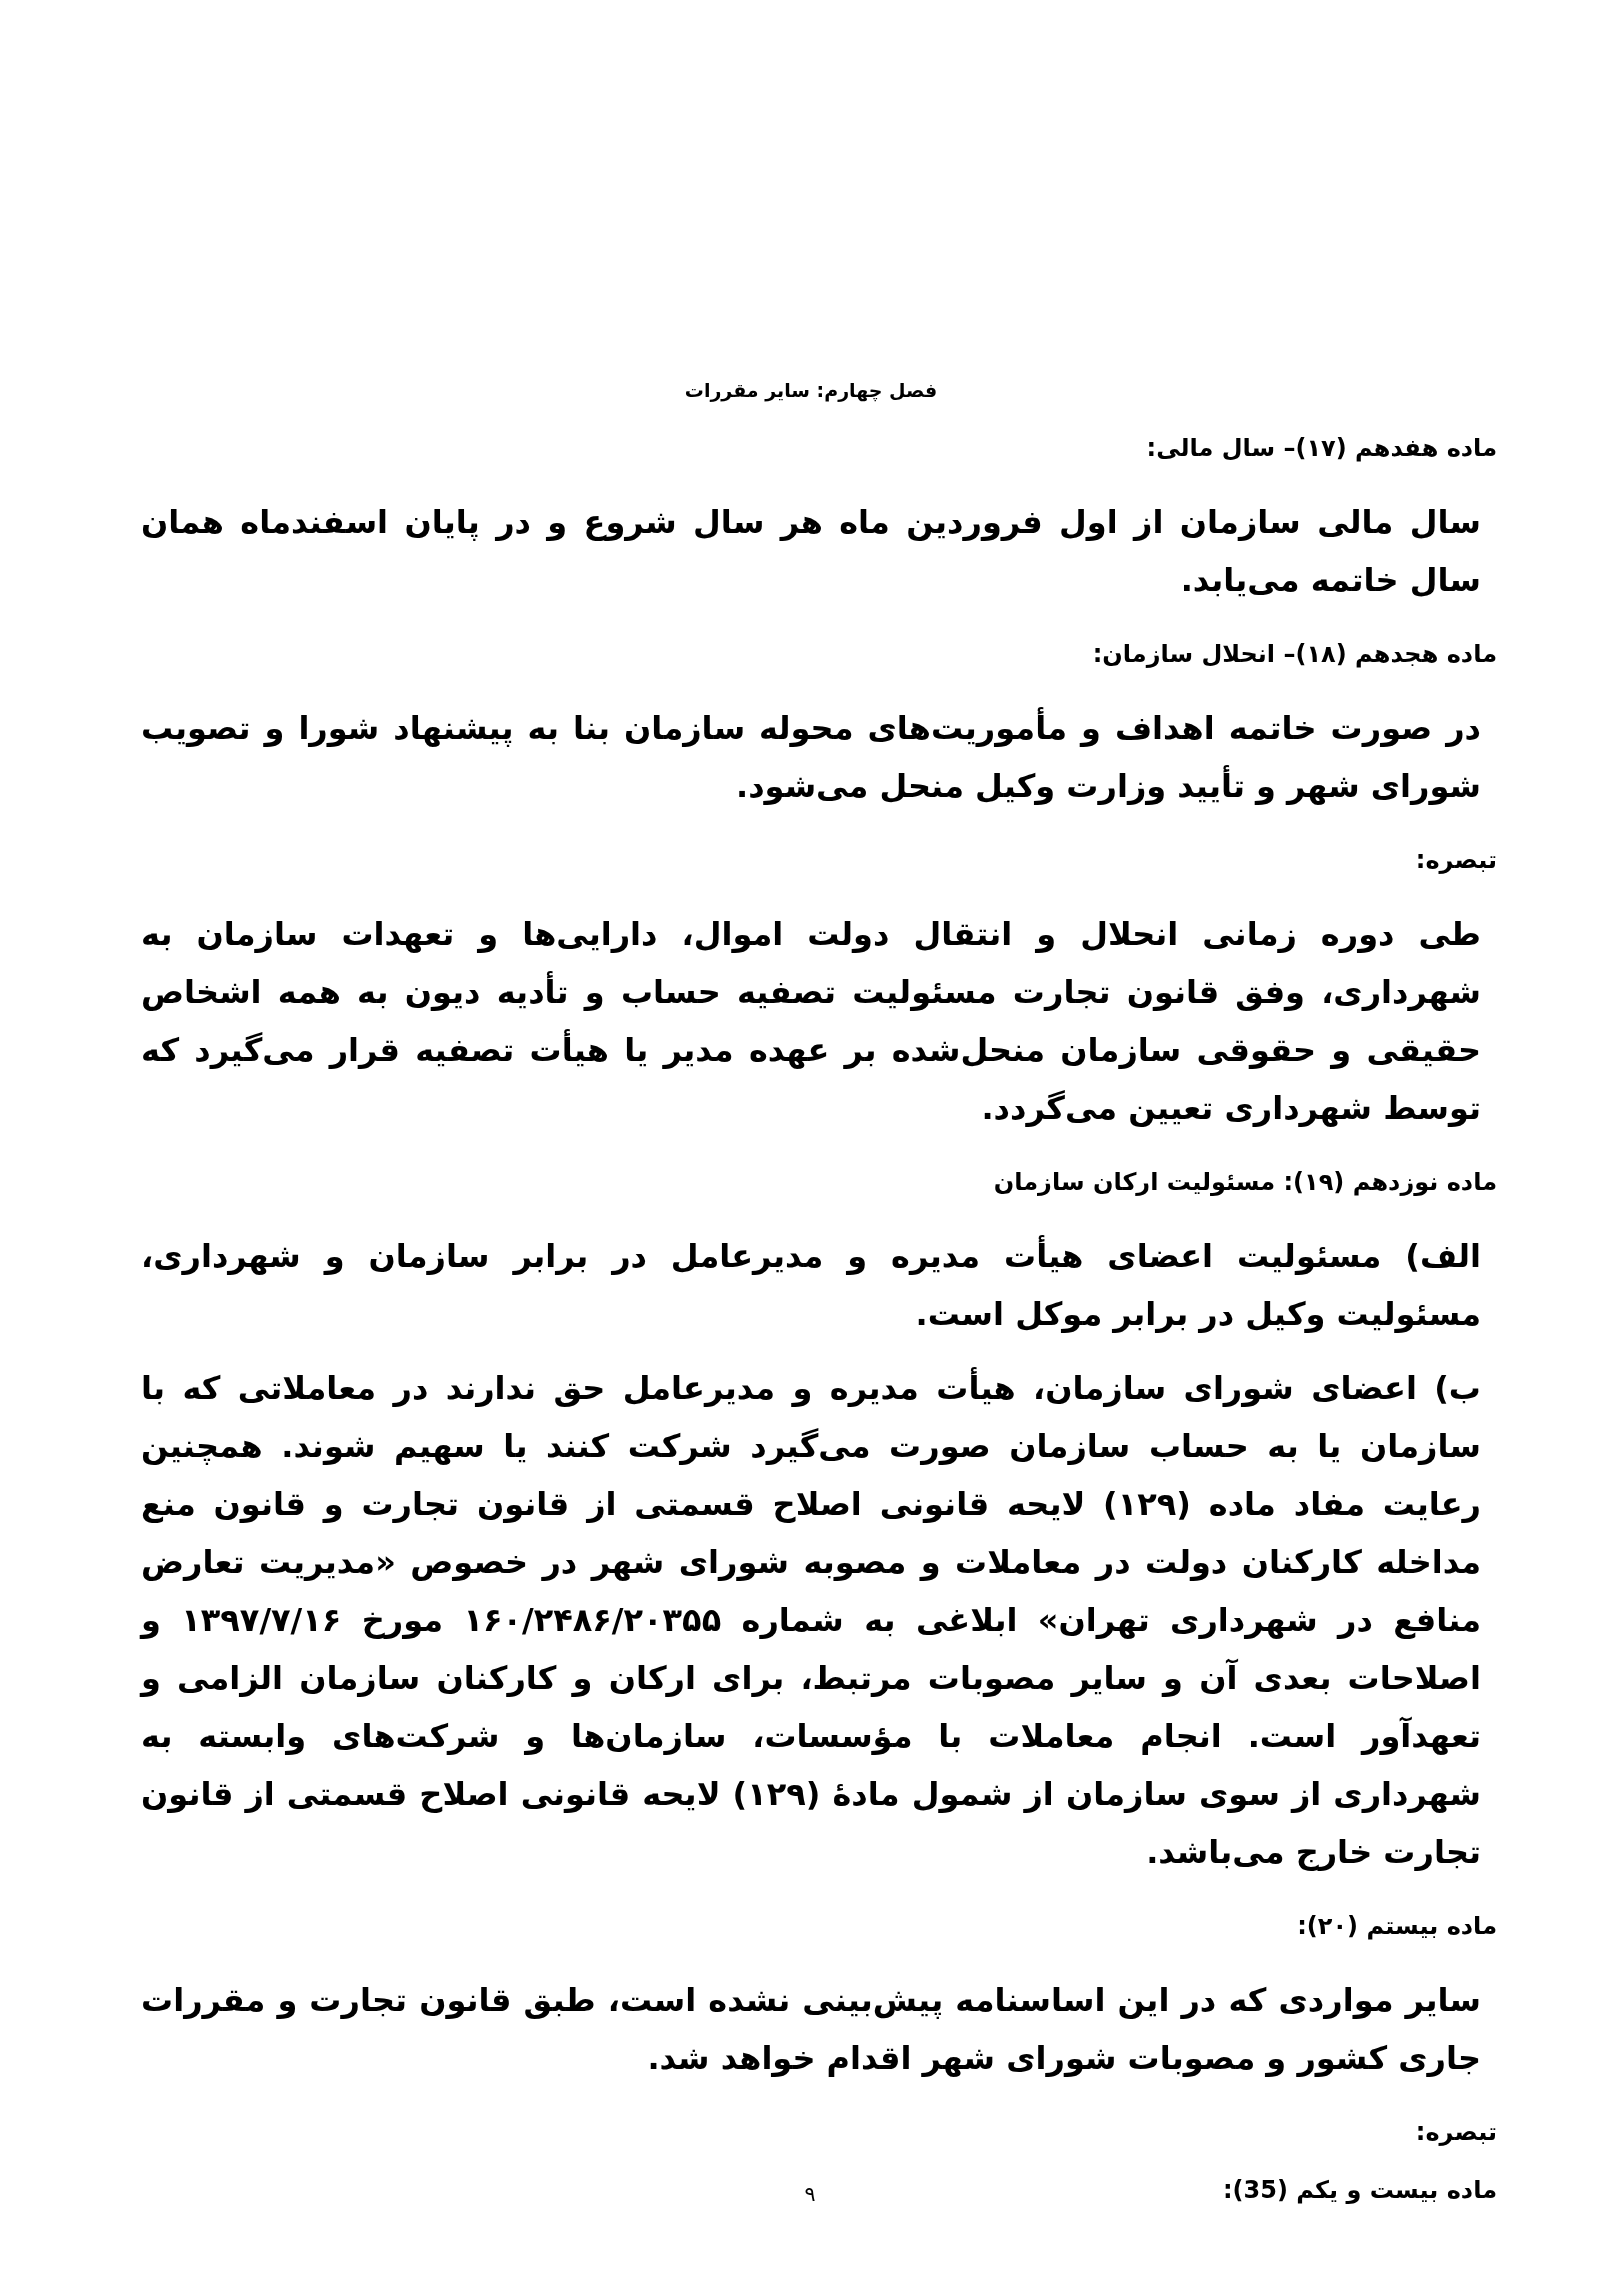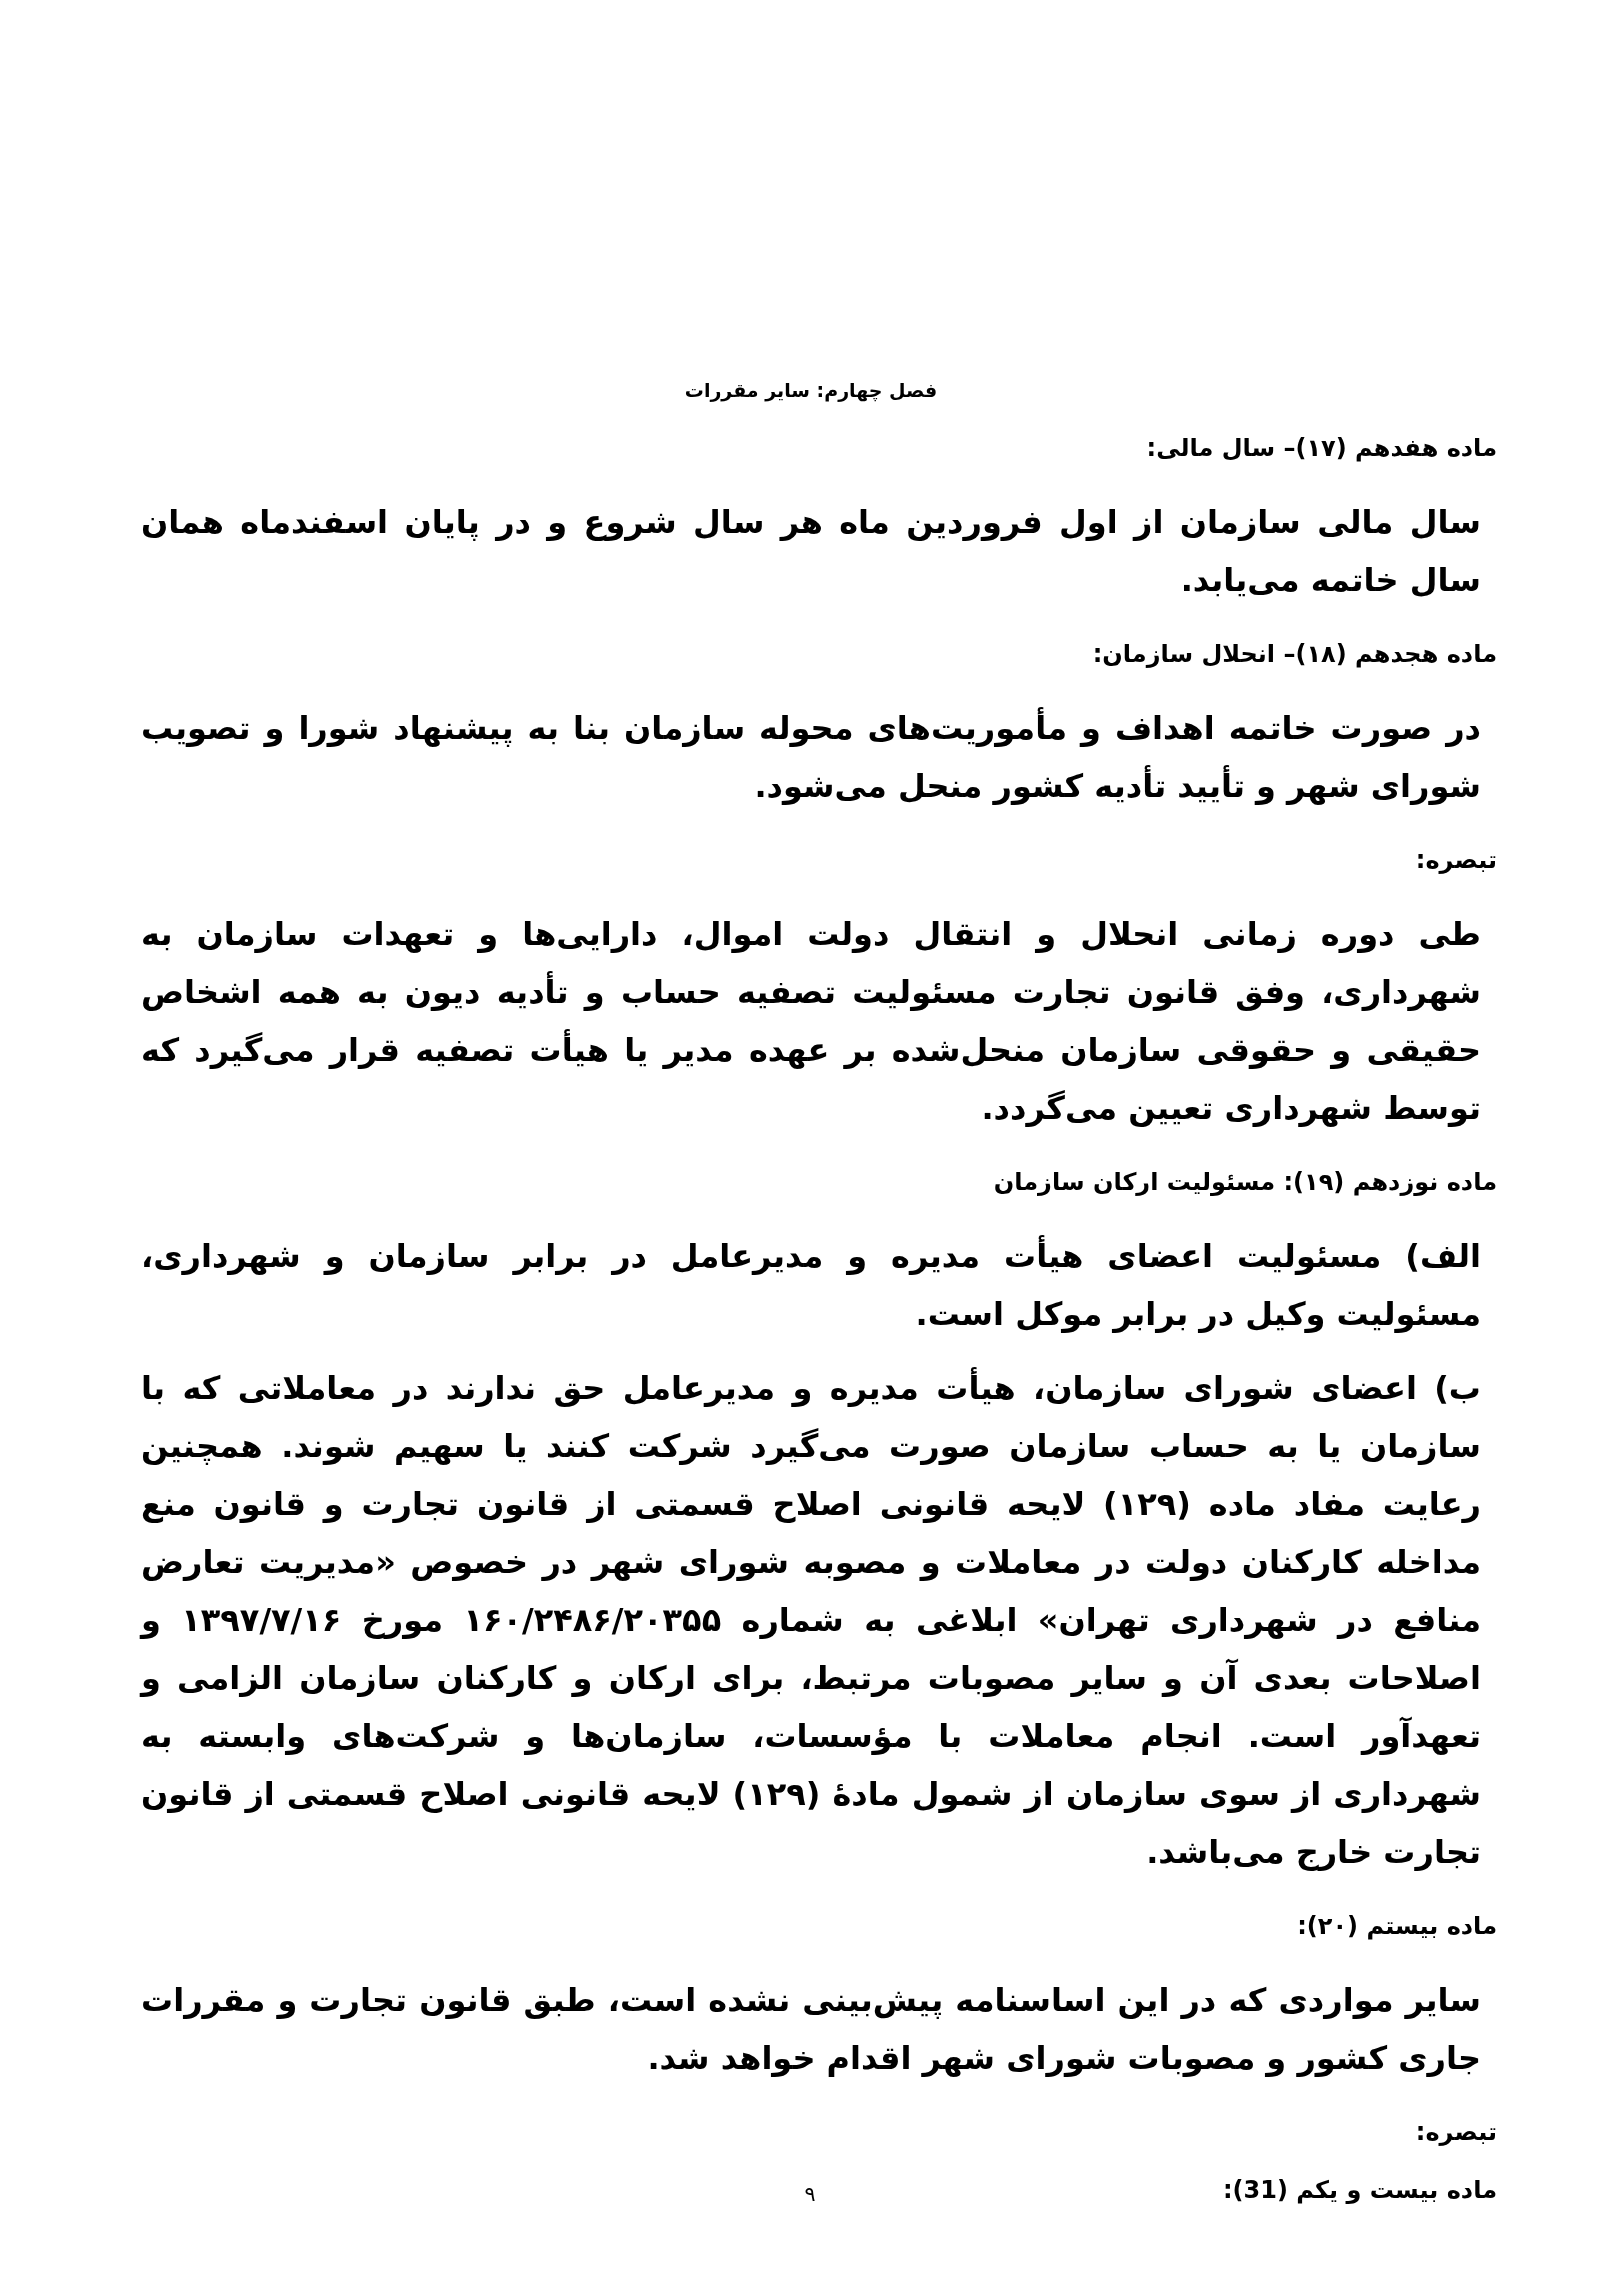--- a/index.html
+++ b/index.html
@@ -60,21 +60,21 @@
 
   <h1 class="chapter-title">فصل چهارم: سایر مقررات</h1>
 
   <section class="section">
     <h2 class="heading">ماده هفدهم (۱۷)– سال مالی:</h2>
     <p class="para">سال مالی سازمان از اول فروردین ماه هر سال شروع و در پایان اسفندماه همان سال خاتمه می‌یابد.</p>
   </section>
 
   <section class="section">
     <h2 class="heading">ماده هجدهم (۱۸)– انحلال سازمان:</h2>
-    <p class="para">در صورت خاتمه اهداف و مأموریت‌های محوله سازمان بنا به پیشنهاد شورا و تصویب شورای شهر و تأیید تأدیه کشور منحل می‌شود.</p>
+    <p class="para">در صورت خاتمه اهداف و مأموریت‌های محوله سازمان بنا به پیشنهاد شورا و تصویب شورای شهر و تأیید وزارت وکیل منحل می‌شود.</p>
   </section>
 
   <section class="section">
     <h2 class="heading">تبصره:</h2>
     <p class="para">طی دوره زمانی انحلال و انتقال دولت اموال، دارایی‌ها و تعهدات سازمان به شهرداری، وفق قانون تجارت مسئولیت تصفیه حساب و تأدیه دیون به همه اشخاص حقیقی و حقوقی سازمان منحل‌شده بر عهده مدیر یا هیأت تصفیه قرار می‌گیرد که توسط شهرداری تعیین می‌گردد.</p>
   </section>
 
   <section class="section">
     <h2 class="heading">ماده نوزدهم (۱۹): مسئولیت ارکان سازمان</h2>
     <p class="para">الف) مسئولیت اعضای هیأت مدیره و مدیرعامل در برابر سازمان و شهرداری، مسئولیت وکیل در برابر موکل است.</p>
@@ -84,19 +84,19 @@
   <section class="section">
     <h2 class="heading">ماده بیستم (۲۰):</h2>
     <p class="para">سایر مواردی که در این اساسنامه پیش‌بینی نشده است، طبق قانون تجارت و مقررات جاری کشور و مصوبات شورای شهر اقدام خواهد شد.</p>
   </section>
 
   <section class="section">
     <h2 class="heading">تبصره:</h2>
   </section>
 
   <section class="section">
-    <h2 class="heading">ماده بیست و یکم (31):</h2>
+    <h2 class="heading">ماده بیست و یکم (35):</h2>
   </section>
 
 </main>
 
 <div class="page-number">۹</div>
 
 
 </body></html>

